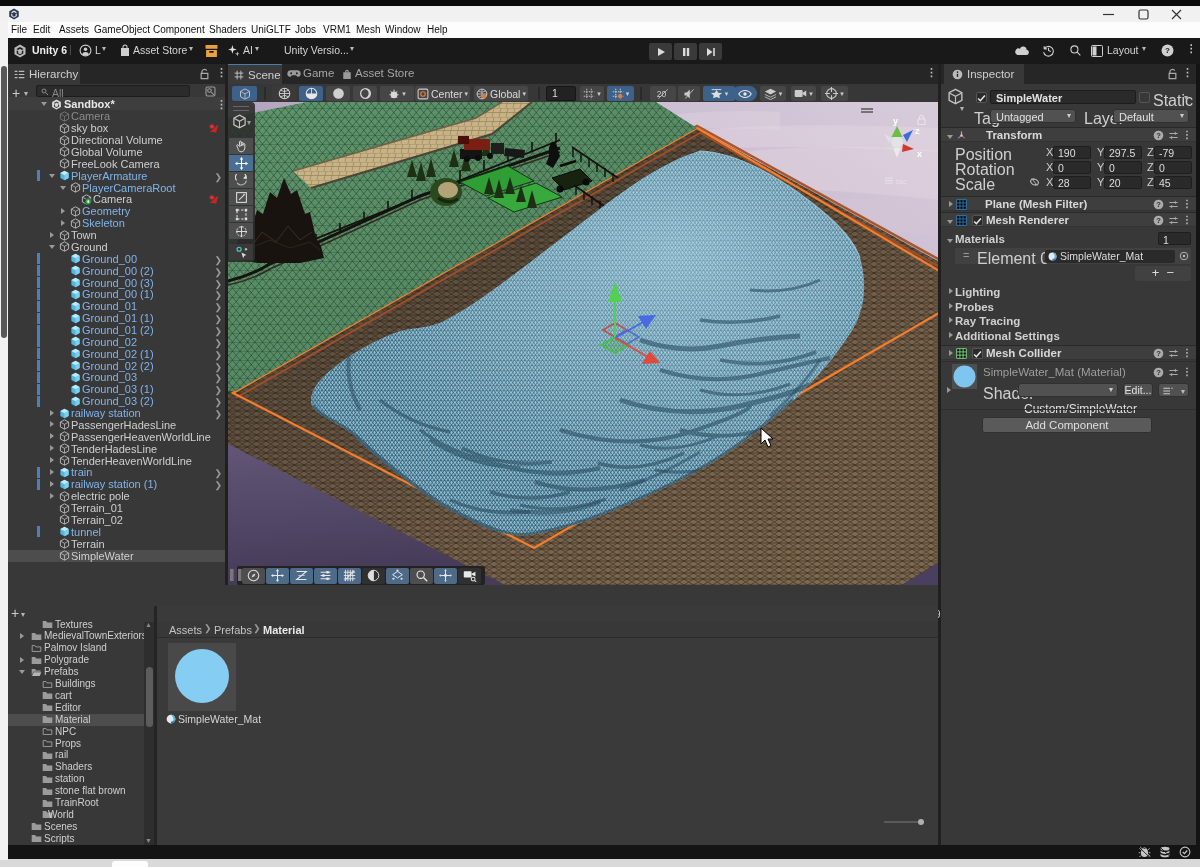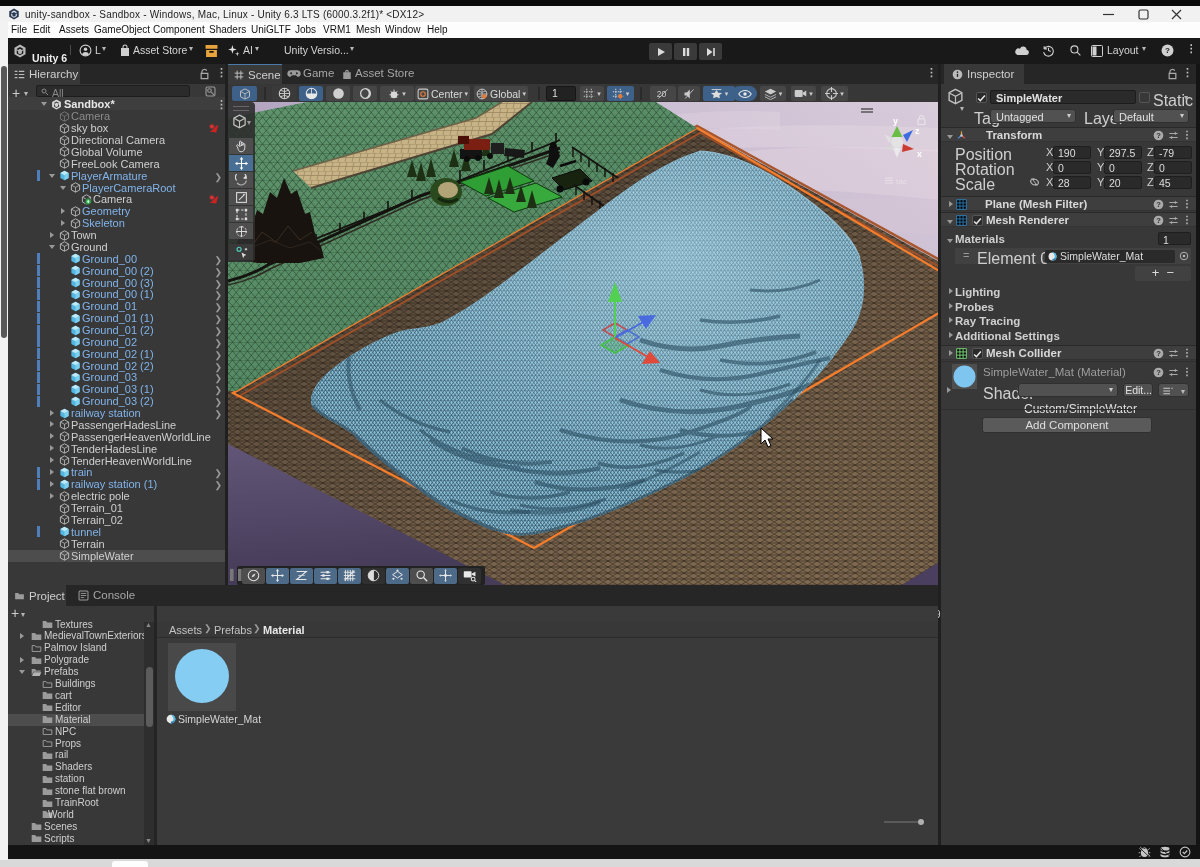--- a/index.html
+++ b/index.html
@@ -48,21 +48,21 @@
 .drop i{position:absolute;right:4px;top:1px;font-style:normal;font-size:8px;color:#ccc}
 .chead{left:0;width:100%;height:15px;background:#3e3e3e;border-top:1px solid #292929;border-bottom:1px solid #333}
 .chead b{font-size:11.5px;color:#d8d8d8}
 .qi{top:2px;width:11px;height:11px}
 .trow{left:0;width:100%;height:14px}
 .trow .lbl{position:absolute;top:1px}
 .ax{position:absolute;top:1px;color:#cfcfcf}
 .nf{position:absolute;top:0.5px;width:38px;height:13px;background:#2a2a2a;border:1px solid #1e1e1e;border-radius:2px;color:#dcdcdc;font-size:10.5px;padding:0.5px 0 0 4px}
 .fr{left:0;width:100%;height:14px}
 .hb{font-size:11.5px;color:#d0d0d0;top:1px}
-.btn{height:14px;background:#515151;border:1px solid #303030;border-radius:3px;color:#e0e0e0;font-size:10.5px;text-align:right;line-height:13px}
+.btn{height:14px;background:#515151;border:1px solid #303030;border-radius:3px;color:#e0e0e0;font-size:10.5px;text-align:center;line-height:13px}
 
 .ttxt{top:3px;color:#a5a5a5;font-size:11.5px}
 #stoolbar{left:0;top:20px;width:710px;height:19px;background:#373737;border-bottom:1px solid #2a2a2a}
 .sbtn{position:absolute;top:2px;height:15px;background:#464646;border-radius:2px;display:flex;align-items:center;justify-content:center;gap:2px}
 .sbtn.act{background:#3d6188}
 .ssep{position:absolute;top:3px;width:1px;height:13px;border-left:1px solid #2a2a2a;border-right:1px solid #2a2a2a;margin-right:2px}
 .st{color:#dadada;font-size:10.5px}
 .sc{font-style:normal;font-size:7px;color:#ccc}
 #lpal{left:0;top:38px;width:27px;height:160px;background:#2d2d2dE6;border-radius:0 4px 4px 0}
 .tbtn{position:absolute;left:1px;width:24px;height:16px;background:#4e4e4e;display:flex;align-items:center;justify-content:center}
@@ -139,21 +139,20 @@
 C348 356 368 344 392 334 C412 326 428 330 446 320 C468 308 482 298 504 282
 C532 261 562 238 596 212 C630 186 662 163 699 151 Z"></path>
 </defs>
     </svg>
 <div class="abs" id="topblack"></div>
 <div class="abs" id="titlebar">
  <svg class="abs" style="left:8px;top:2px" width="12" height="12" viewBox="0 0 24 24">
         <path fill="#2b3a52" d="M12 1l9.5 5.5v11L12 23l-9.5-5.5v-11z"></path>
         <path fill="#dfe8f2" d="M12 5.2l6 3.4-2.6 1.5L12 8.2 8.6 10.1 6 8.6zM6.4 10.9l2.4 1.4v3.4l3.2 1.9 3.2-1.9v-3.4l2.4-1.4v5.2L12 19.4l-5.6-3.3z"></path>
       </svg>
- <span class="abs" style="left:25px;top:3px;letter-spacing:0.2px">unity-sandbox - Sandbox - Windows, Mac, Linux - Unity 6.3 LTS (6000.3.2f1)* &lt;DX12&gt;</span>
  <svg class="abs" style="left:1103px;top:3px" width="11" height="11" viewBox="0 0 11 11">
         <path stroke="#333" stroke-width="1.2" d="M0 5.5h11"></path>
       </svg>
  <svg class="abs" style="left:1138px;top:3px" width="11" height="11" viewBox="0 0 11 11">
         <rect x="1" y="1" width="9" height="9" rx="1.5" fill="none" stroke="#333" stroke-width="1.2"></rect>
       </svg>
  <svg class="abs" style="left:1171px;top:3px" width="11" height="11" viewBox="0 0 11 11">
         <path stroke="#333" stroke-width="1.2" d="M1 1l9 9M10 1l-9 9"></path>
       </svg>
 </div>
@@ -168,21 +167,21 @@
       <span class="mi" style="top:2px;left:295px">Jobs</span>
       <span class="mi" style="top:2px;left:323px">VRM1</span>
       <span class="mi" style="top:2px;left:356px">Mesh</span>
       <span class="mi" style="top:2px;left:385px">Window</span>
       <span class="mi" style="top:2px;left:427px">Help</span>
 </div>
 <div class="abs" id="toolbar">
  <svg class="abs" style="left:7px;top:6px" width="14" height="14" viewBox="0 0 24 24">
         <path fill="#b8b8b8" d="M12 1l9.5 5.5v11L12 23l-9.5-5.5v-11zm0 4.2l-6 3.4 2.6 1.5L12 8.2l3.4 1.9 2.6-1.5zm-5.6 5.7v5.2L12 19.4l5.6-3.3v-5.2l-2.4 1.4v3.4L12 17.6l-3.2-1.9v-3.4z"></path>
       </svg>
- <b class="abs" style="left:26px;top:14px;color:#eee">Unity 6</b>
+ <b class="abs" style="left:26px;top:6px;color:#eee">Unity 6</b>
  <span class="abs" style="left:63px;top:5px;color:#555">|</span>
  <svg class="abs" style="left:73px;top:6px" width="13" height="13" viewBox="0 0 24 24">
         <circle cx="12" cy="12" r="10" fill="none" stroke="#cfcfcf" stroke-width="2"></circle>
         <circle cx="12" cy="9.5" r="3.2" fill="#cfcfcf"></circle>
         <path fill="#cfcfcf" d="M5.5 19a7 7 0 0113 0 10 10 0 01-13 0z"></path>
       </svg>
  <span class="abs" style="left:89px;top:6px">L</span>
  <span class="abs caret" style="left:96px;top:6px">▾</span>
  <svg class="abs" style="left:113px;top:6px" width="12" height="13" viewBox="0 0 24 26">
         <path fill="#cfcfcf" d="M7 8V6a5 5 0 0110 0v2h3v16H4V8zm2 0h6V6a3 3 0 00-6 0z"></path>
@@ -281,21 +280,21 @@
         </svg>
         <span class="nm" style="left:63px">sky box</span>
         <svg class="icx" style="left:200px;width:12px" viewBox="0 0 16 16">
           <use href="#s-red"></use>
         </svg>
       </div>
 <div class="hrow" style="top:70.0px">
         <svg class="icx" style="left:51px" viewBox="0 0 16 16">
           <use href="#s-co"></use>
         </svg>
-        <span class="nm" style="left:63px">Directional Camera</span>
+        <span class="nm" style="left:63px">Directional Volume</span>
       </div>
 <div class="hrow" style="top:81.9px">
         <svg class="icx" style="left:51px" viewBox="0 0 16 16">
           <use href="#s-co"></use>
         </svg>
         <span class="nm" style="left:63px">Global Volume</span>
       </div>
 <div class="hrow" style="top:93.8px">
         <svg class="icx" style="left:51px" viewBox="0 0 16 16">
           <use href="#s-co"></use>
@@ -1257,30 +1256,20 @@
             <path stroke="#ccc" stroke-width="1.6" d="M0 2h10M0 6h10M0 10h10M12 2h2"></path>
           </svg>
           <i style="position:absolute;right:3px;top:1px;font-style:normal;font-size:8px;color:#bbb">▾</i>
         </div>
 </div>
 <div class="abs" style="top:345px;width:100%;height:1px;background:#2e2e2e"></div>
 <div class="abs" style="top:353px;left:41px;width:170px;height:16px;background:#5a5a5a;border:1px solid #303030;border-radius:3px;text-align:center;color:#dfdfdf;font-size:11.5px;line-height:15px">Add Component</div>
 </div>
 <div class="abs" id="iedge"></div>
 <div class="abs" id="proj">
-<div class="htabbar" style="height:21px">
- <div class="htab" style="left:0;width:58px;height:21px"><svg width="11" height="10" viewBox="0 0 16 16">
-            <use href="#s-fold"></use>
-          </svg>Project</div>
- <svg class="abs" style="left:70px;top:5px" width="11" height="11" viewBox="0 0 16 16">
-          <rect x="1.5" y="1.5" width="13" height="13" rx="1.5" fill="none" stroke="#9a9a9a" stroke-width="1.5"></rect>
-          <path stroke="#9a9a9a" stroke-width="1.3" d="M4 5h8M4 8h8M4 11h5"></path>
-        </svg>
- <span class="abs ttxt" style="left:85px;top:4px">Console</span>
-</div>
 <div class="abs" style="left:3px;top:22px;color:#ccc;font-size:14px;line-height:13px">+</div>
 <span class="caret abs" style="left:13px;top:25px">▾</span>
 <div class="abs" style="left:586px;top:22px;width:234px;height:13px;background:#2b2b2b;border:1px solid #1d1d1d;border-radius:2px">
  <svg class="abs" style="left:4px;top:2.5px" width="8" height="8" viewBox="0 0 16 16">
           <circle cx="6" cy="6" r="4" fill="none" stroke="#888" stroke-width="2"></circle>
           <path stroke="#888" stroke-width="2" d="M9.5 9.5L14 14"></path>
         </svg>
  <svg class="abs" style="left:220px;top:1.5px" width="10" height="10" viewBox="0 0 16 16">
           <rect x="1.5" y="1.5" width="13" height="13" rx="2" fill="none" stroke="#999" stroke-width="1.6"></rect>
           <circle cx="6.5" cy="6.5" r="2.6" fill="none" stroke="#999" stroke-width="1.6"></circle>

